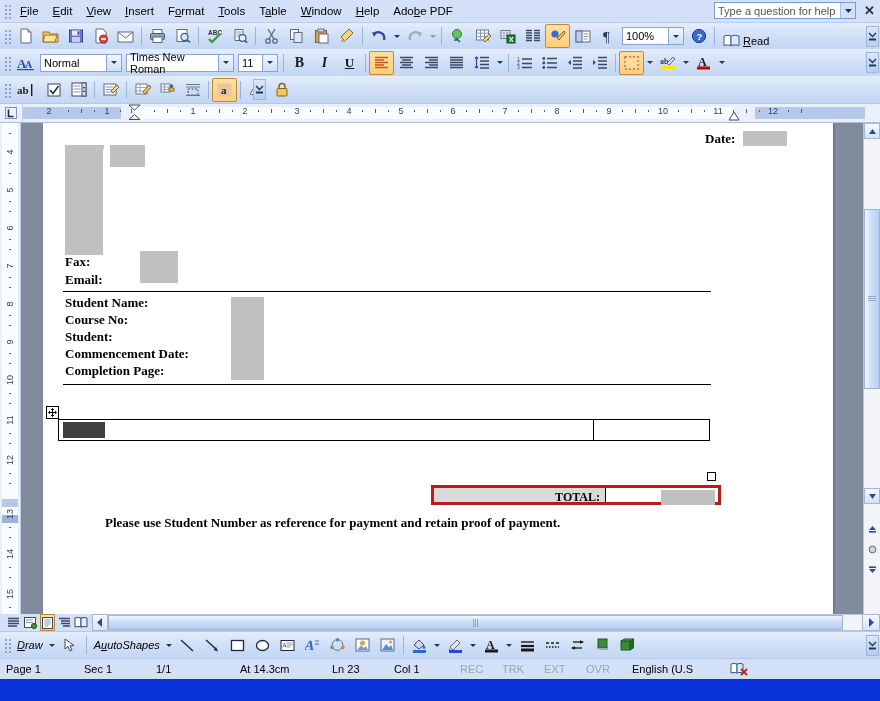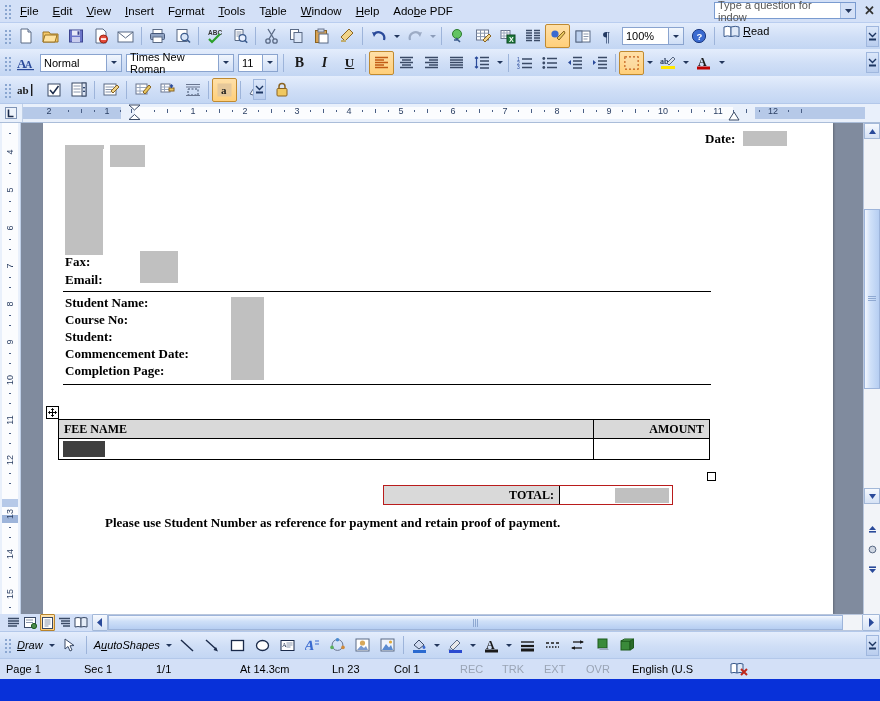--- a/index.html
+++ b/index.html
@@ -104,21 +104,21 @@
     background:linear-gradient(to bottom,#f1f6fd,#cfdef6);
     border-left:1px solid #8aa4cf;display:flex;align-items:center;justify-content:center;
   }
   .combo .cbar:before{content:"";border-left:3px solid transparent;border-right:3px solid transparent;border-top:3px solid #22365c;}
   .overflow{
     position:absolute;right:1px;top:3px;width:11px;height:19px;
     display:flex;flex-direction:column;align-items:center;justify-content:center;
     background:linear-gradient(to bottom,#dbe7fa,#b9cdee);border:1px solid #9fb7de;
     font-size:7px;color:#1d3662;line-height:6px;
   }
-  .readbtn{display:flex;align-items:flex-start;gap:3px;padding:0 5px;height:22px;font-size:11px;white-space:nowrap;}
+  .readbtn{display:flex;align-items:flex-end;gap:3px;padding:0 5px;height:22px;font-size:11px;white-space:nowrap;}
 
   
   .ruler{
     height:18px;background:#e9f0fb;display:flex;align-items:stretch;
     border-bottom:1px solid #aabdd9;position:relative;
   }
   .tabsel{
     width:22px;background:#e9f0fb;display:flex;align-items:center;justify-content:center;
     border-right:1px solid #c0d0e8;flex:none;
   }
@@ -158,21 +158,21 @@
   .feehdr .c2{width:115px;font:bold 12px "Liberation Serif",serif;padding:2px 5px 1px 0;text-align:right;box-sizing:border-box;}
   .feerow{display:flex;background:#fff;height:20px;}
   .feerow .c1{flex:1;border-right:1px solid #000;box-sizing:border-box;position:relative;}
   .feerow .c2{width:115px;box-sizing:border-box;}
   .selfield{position:absolute;left:4px;top:2px;width:42px;height:16px;background:#3f3f3f;}
   .resizer{position:absolute;width:7px;height:7px;border:1px solid #000;background:#fff;}
   .tablemove{
     position:absolute;width:11px;height:11px;border:1px solid #000;background:#fff;
     display:flex;align-items:center;justify-content:center;
   }
-  .totalbox{position:absolute;display:flex;border:1px solid #b91c1c;box-sizing:border-box;}
+  .totalbox{position:absolute;display:flex;border:3px solid #b91c1c;box-sizing:border-box;margin-left:48px;}
   .totalbox .lbl{background:#d9d9d9;flex:1;text-align:right;padding-right:5px;
                  font:bold 12px "Liberation Serif",serif;line-height:18px;border-right:1px solid #000;}
   .totalbox .val{width:112px;background:#fff;position:relative;}
   .totalbox .val .ff{right:3px;top:2px;width:54px;height:15px;}
   .bottomnote{position:absolute;font:bold 13px "Liberation Serif",serif;white-space:nowrap;}
 
   
   .vscroll{
     width:16px;background:#f2f4f8;flex:none;position:relative;
     border-left:1px solid #b9c6dc;
@@ -233,21 +233,21 @@
     <div class="menuitem"><u>E</u>dit</div>
     <div class="menuitem"><u>V</u>iew</div>
     <div class="menuitem"><u>I</u>nsert</div>
     <div class="menuitem">F<u>o</u>rmat</div>
     <div class="menuitem"><u>T</u>ools</div>
     <div class="menuitem">T<u>a</u>ble</div>
     <div class="menuitem"><u>W</u>indow</div>
     <div class="menuitem"><u>H</u>elp</div>
     <div class="menuitem">Ado<u>b</u>e PDF</div>
     <div class="helpbox">
-      <span>Type a question for indow</span>
+      <span>Type a question for help</span>
       <span class="arrow">
         <svg width="7" height="4" viewBox="0 0 7 4">
             <path d="M0 0 L7 0 L3.5 4 Z" fill="#22365c"></path>
           </svg>
       </span>
     </div>
     <div class="menuclose">✕</div>
   </div>
 
   <div class="tbwrap">
@@ -792,24 +792,20 @@
           <div class="ff" style="left:188px;top:174px;width:33px;height:83px;"></div>
           <div class="hrule" style="left:20px;top:261px;width:648px;"></div>
 
           <div class="tablemove" style="left:3px;top:283px;">
             <svg width="9" height="9" viewBox="0 0 9 9">
                 <path d="M4.5 0.5 v8 M0.5 4.5 h8" stroke="#000" stroke-width="1"></path>
                 <path d="M3 2 L4.5 0.5 L6 2 M3 7 L4.5 8.5 L6 7 M2 3 L0.5 4.5 L2 6 M7 3 L8.5 4.5 L7 6" stroke="#000" fill="none" stroke-width="0.9"></path>
               </svg>
           </div>
           <div class="feetable" style="left:15px;top:296px;width:652px;">
-            <div class="feehdr">
-              <div class="c1">FEE NAME</div>
-              <div class="c2">AMOUNT</div>
-            </div>
             <div class="feerow">
               <div class="c1">
                 <div class="selfield"></div>
               </div>
               <div class="c2"></div>
             </div>
           </div>
           <div class="resizer" style="left:664px;top:349px;"></div>
 
           <div class="totalbox" style="left:340px;top:362px;width:290px;height:20px;">

